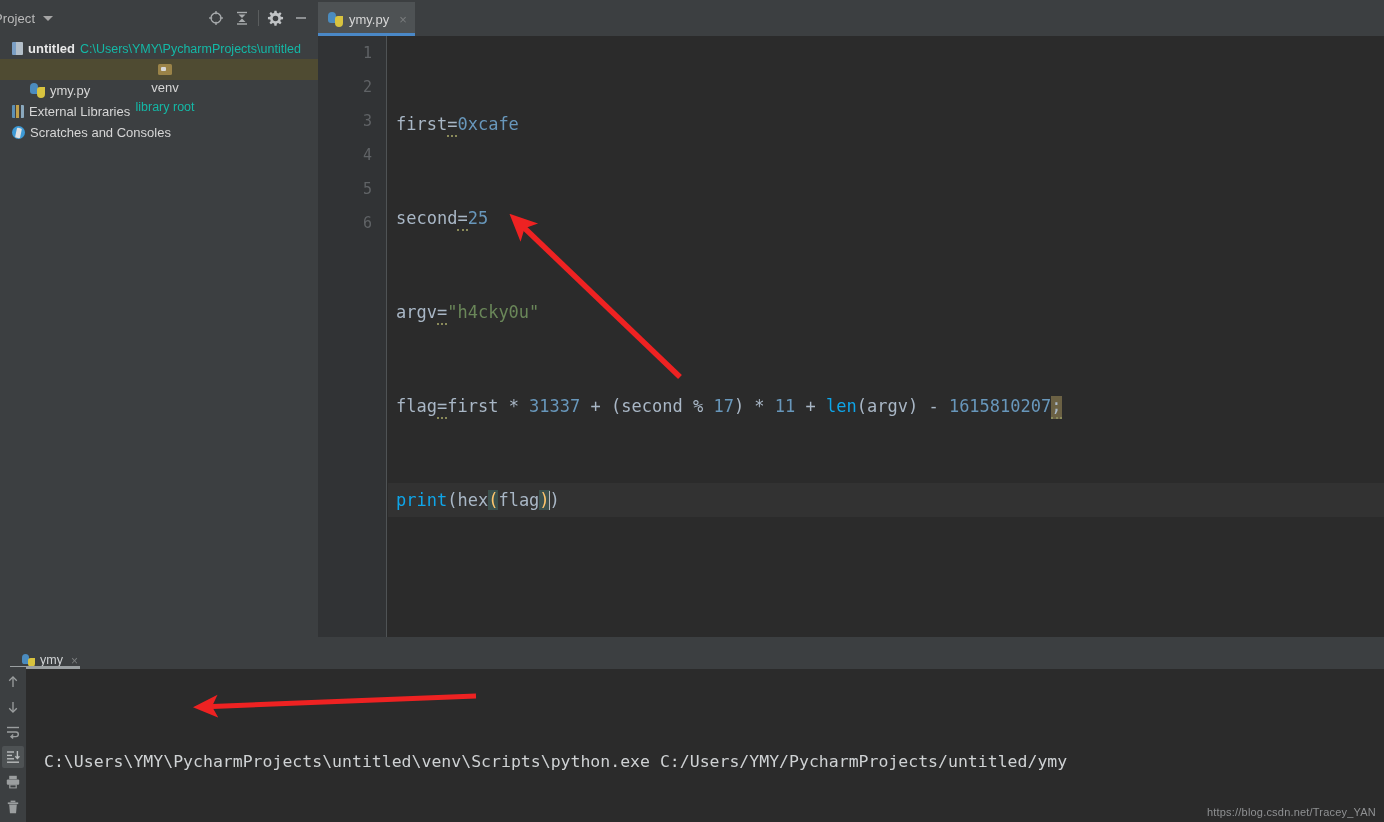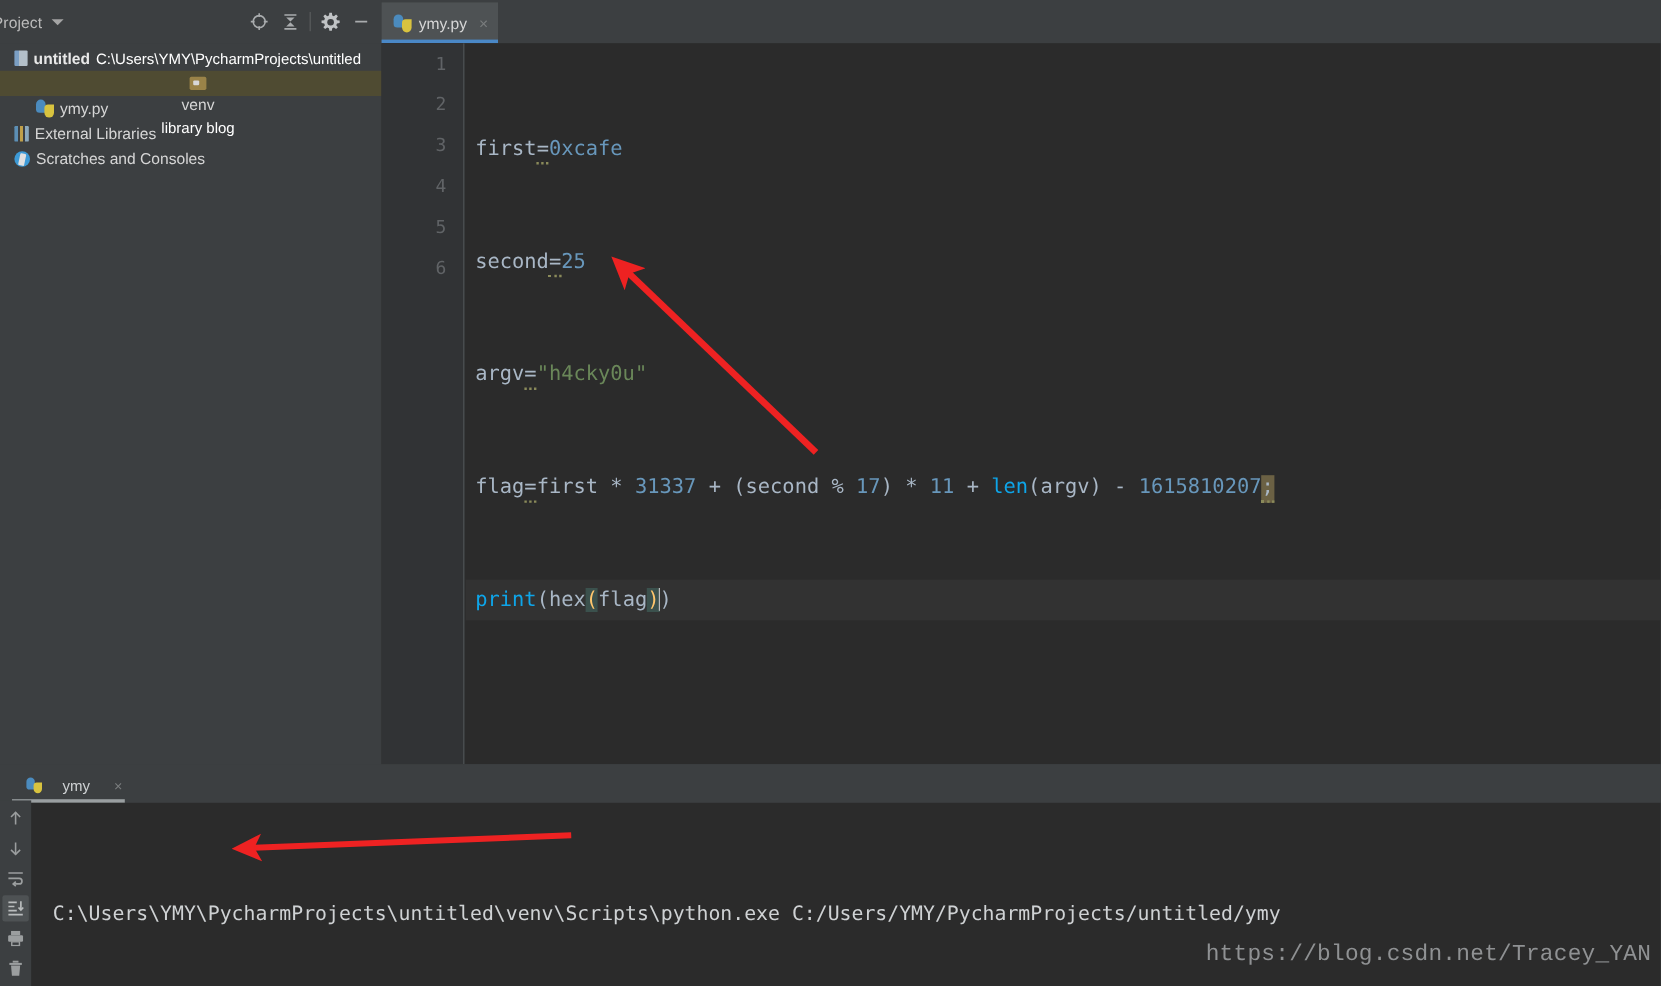--- a/index.html
+++ b/index.html
@@ -139,21 +139,21 @@
     gap: 5px;
     font-size: 13px;
     color: #d6d6d6;
     white-space: nowrap;
     cursor: pointer;
   }
   .tree-row.selected { background: #4f4b32; flex-direction: column; }
   .tree-row .indent { display: inline-block; }
   .tree-row .name { color: #d6d6d6; }
   .tree-row .name.bold { font-weight: bold; color: #e8e8e8; }
-  .tree-row .sub { color: #ffffff; font-size: 12.5px; }
+  .tree-row .sub { color: #14b8a6; font-size: 12.5px; }
 
   
   .ic-module {
     width: 11px; height: 13px;
     background: linear-gradient(90deg,#7b9fc4 0 38%, #b3bfc9 38% 100%);
     border-radius: 1px;
     flex: 0 0 auto;
   }
   .ic-folder {
     width: 14px; height: 11px;
@@ -281,22 +281,22 @@
     position: absolute;
     left: 0; top: 5px;
     width: 1384px; height: 25px;
     display: flex;
     align-items: center;
   }
   .console-tab {
     position: relative;
     height: 25px;
     display: flex;
-    align-items: center;
-    gap: 17px;
+    align-items: flex-end;
+    gap: 5px;
     padding: 0 6px 0 12px;
     margin-left: 10px;
     cursor: pointer;
   }
   .console-tab.active::after {
     content:"";
     position:absolute;
     left: 0; right: 4px; bottom: -2px;
     height: 3px;
     background: #9a9fa1;
@@ -341,24 +341,24 @@
     font-size: 16.5px;
     color: #cfd2d4;
     padding: 8px 0 0 18px;
     overflow: hidden;
     white-space: pre;
     line-height: 34px;
   }
 
   .watermark {
     position: absolute;
-    right: 8px; bottom: 16px;
-    font-size: 19px;
+    right: 8px; bottom: 4px;
+    font-size: 11px;
     color: #8f9193;
-    font-family: Liberation Mono, monospace;
+    font-family: Liberation Sans, sans-serif;
     letter-spacing: .2px;
   }
 
   
   .annot {
     position: absolute;
     left: 0; top: 0;
     width: 1384px; height: 822px;
     pointer-events: none;
   }
@@ -422,21 +422,21 @@
     <div class="tree-row">
       <span class="ic-module"></span>
       <span class="name bold">untitled</span>
       <span class="sub">C:\Users\YMY\PycharmProjects\untitled</span>
     </div>
 
     <div class="tree-row selected">
       <span class="indent" style="width:13px"></span>
       <span class="ic-folder"></span>
       <span class="name">venv</span>
-      <span class="sub">library blog</span>
+      <span class="sub">library root</span>
     </div>
 
     <div class="tree-row">
       <span class="indent" style="width:13px"></span>
       <span class="pyicon">
           <i class="pb"></i>
           <i class="py"></i>
         </span>
       <span class="name">ymy.py</span>
     </div>

